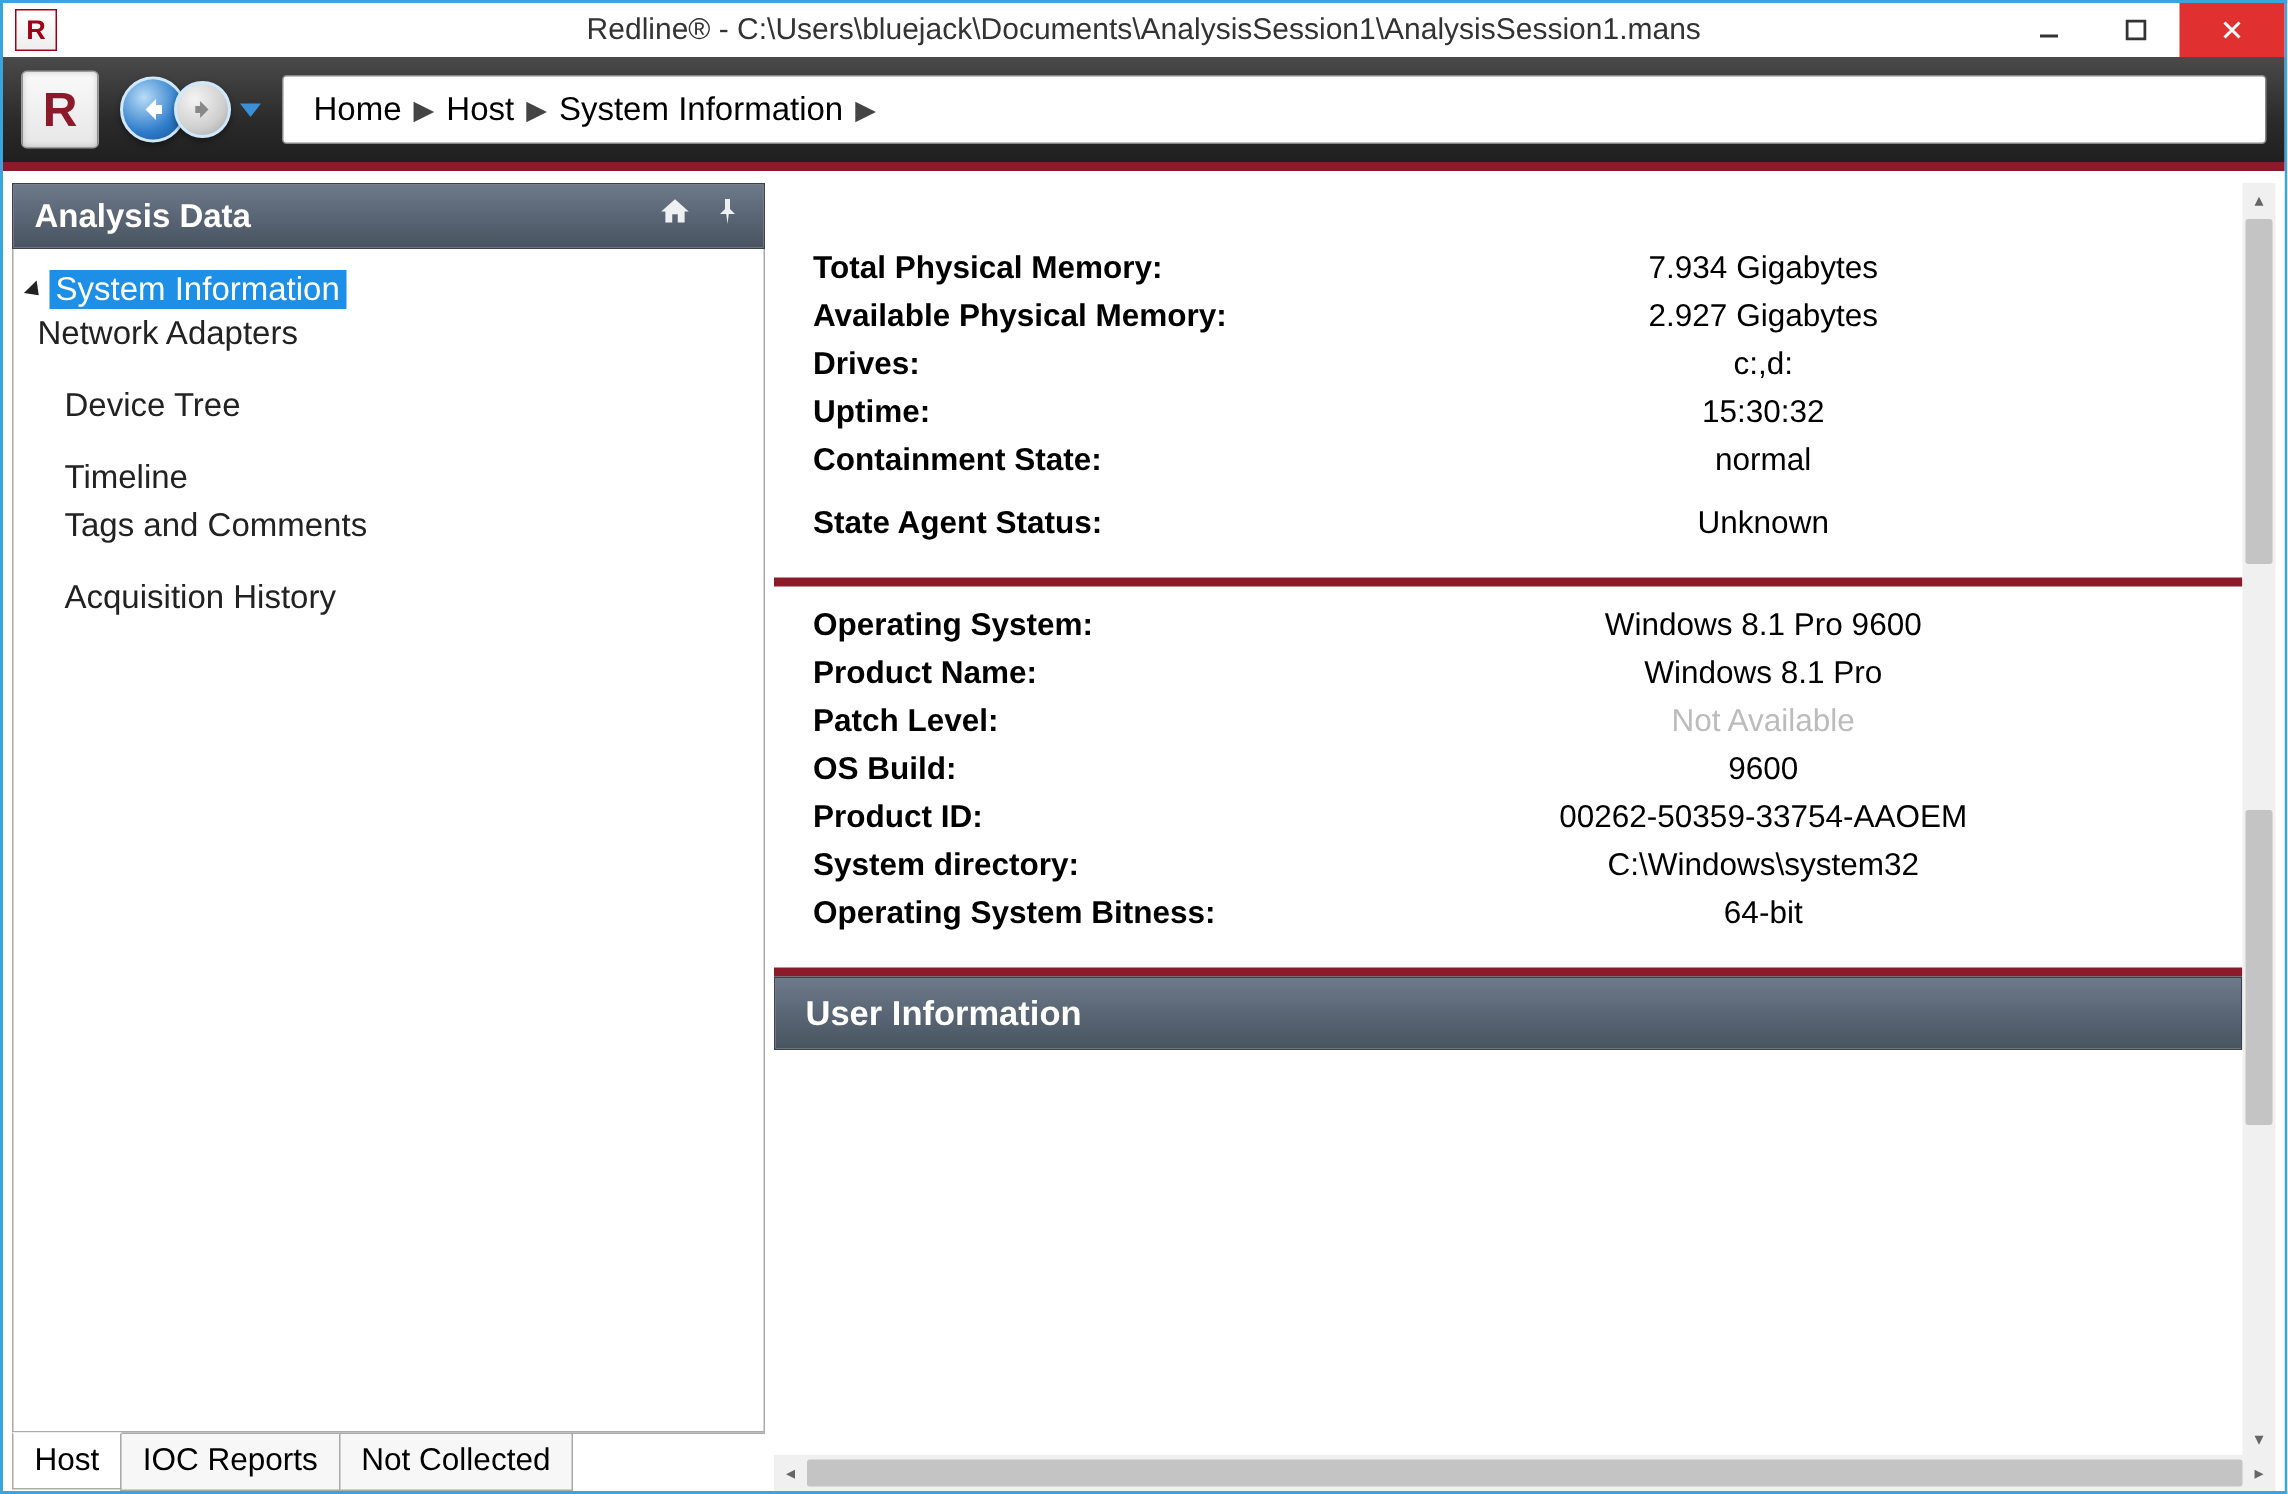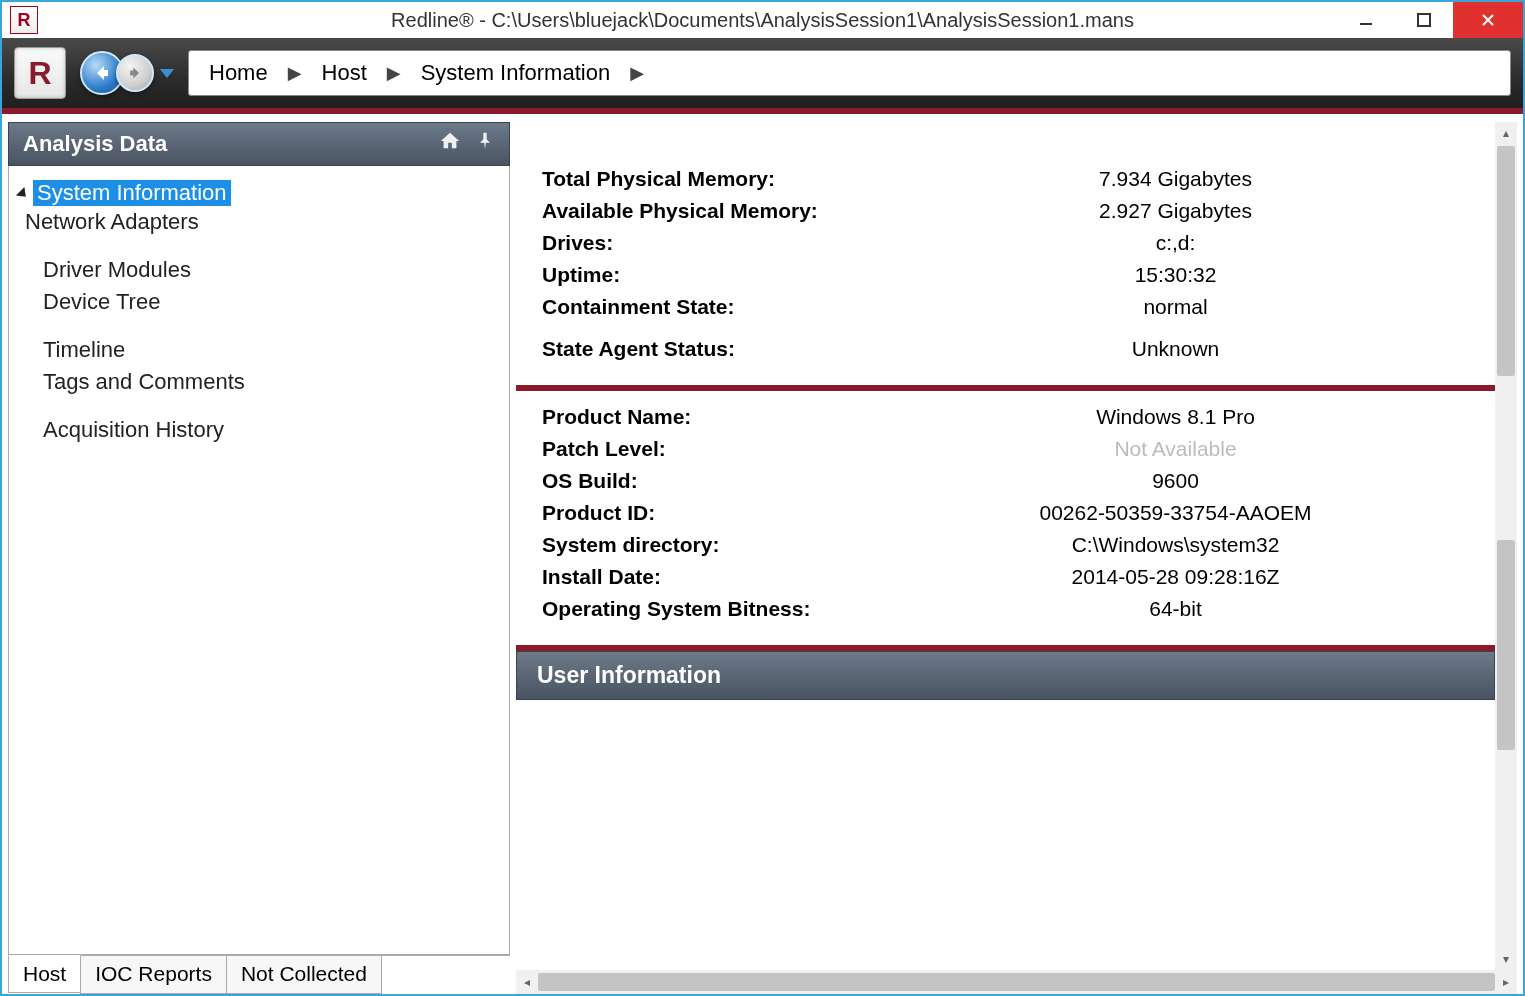--- a/index.html
+++ b/index.html
@@ -96,21 +96,21 @@
 }
 .breadcrumb {
   flex:1;
   height:46px;
   background:#fff;
   border:1px solid #888;
   border-radius:3px;
   display:flex; align-items:center;
   padding: 0 20px;
   font-size:22px;
-  gap: 20px;
+  gap: 8px;
 }
 .breadcrumb .sep { color:#444; font-size:18px; }
 
 
 .main { flex:1; display:flex; overflow:hidden; padding: 8px 6px 0 6px; gap:6px; background:#fff; }
 
 
 .sidebar { width: 502px; display:flex; flex-direction:column; }
 .sidebar-header {
   height:44px;
@@ -263,21 +263,20 @@
               <path d="M14 2 L14 10 L18 14 L6 14 L10 10 L10 2 Z M11 14 L13 14 L12 22 Z"></path>
             </svg>
         </span>
       </div>
       <div class="sidebar-body">
         <div>
           <span class="tree-group-caret"></span><span class="tree-item selected">System Information</span>
         </div>
         <div class="tree-item level1">Network Adapters</div>
         <div class="tree-gap"></div>
-        <div class="tree-item level0">Driver Modules</div>
         <div class="tree-item level0">Device Tree</div>
         <div class="tree-gap"></div>
         <div class="tree-item level0">Timeline</div>
         <div class="tree-item level0">Tags and Comments</div>
         <div class="tree-gap"></div>
         <div class="tree-item level0">Acquisition History</div>
       </div>
       <div class="bottom-tabs">
         <div class="tab active">Host</div>
         <div class="tab">IOC Reports</div>
@@ -311,42 +310,42 @@
                 <div class="v">normal</div>
               </div>
             <div class="kv spacer-above">
                 <div class="k">State Agent Status:</div>
                 <div class="v">Unknown</div>
               </div>
           </div>
           <div class="section-divider"></div>
           <div class="section-body">
             <div class="kv">
+                <div class="k">Operating System:</div>
+                <div class="v">Windows 8.1 Pro 9600</div>
+              </div>
+            <div class="kv">
                 <div class="k">Product Name:</div>
                 <div class="v">Windows 8.1 Pro</div>
               </div>
             <div class="kv">
                 <div class="k">Patch Level:</div>
                 <div class="v na">Not Available</div>
               </div>
             <div class="kv">
                 <div class="k">OS Build:</div>
                 <div class="v">9600</div>
               </div>
             <div class="kv">
                 <div class="k">Product ID:</div>
                 <div class="v">00262-50359-33754-AAOEM</div>
               </div>
             <div class="kv">
                 <div class="k">System directory:</div>
                 <div class="v">C:\Windows\system32</div>
-              </div>
-            <div class="kv">
-                <div class="k">Install Date:</div>
-                <div class="v">2014-05-28 09:28:16Z</div>
               </div>
             <div class="kv">
                 <div class="k">Operating System Bitness:</div>
                 <div class="v">64-bit</div>
               </div>
           </div>
           <div class="section-divider"></div>
           <div class="section-header">User Information</div>
         </div>
 

